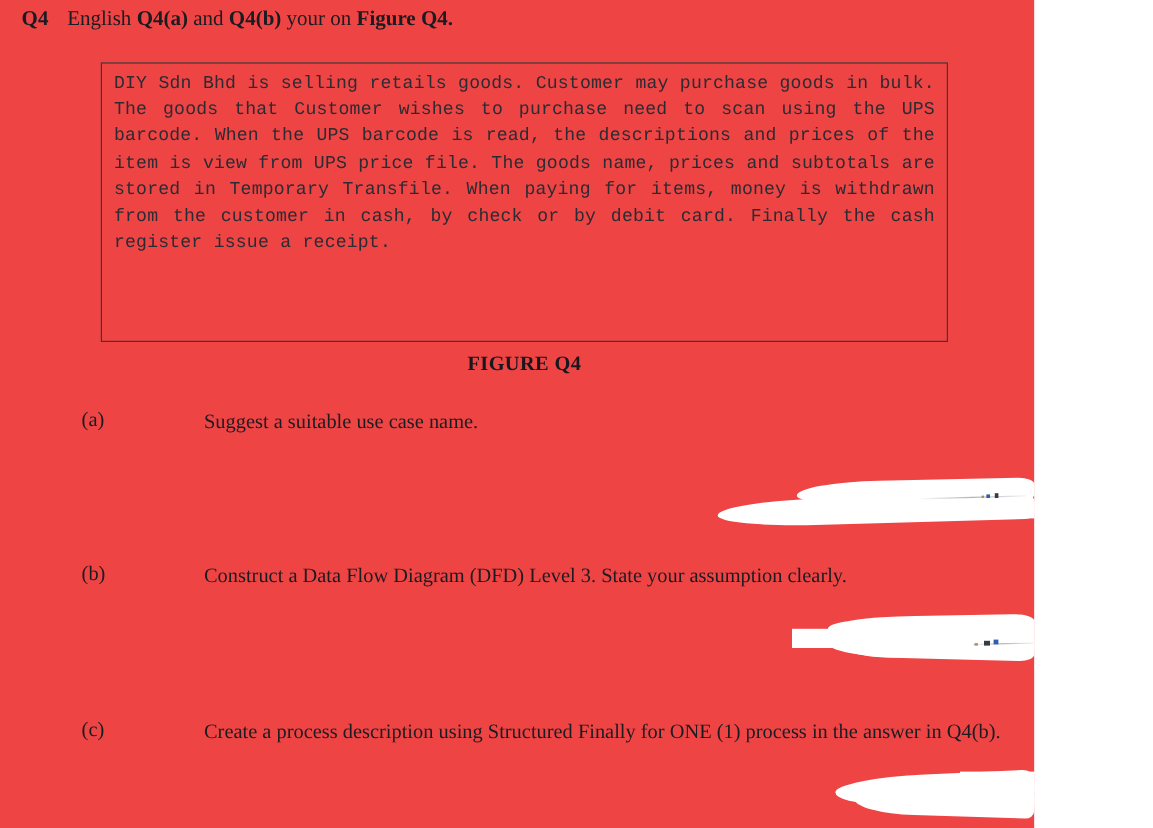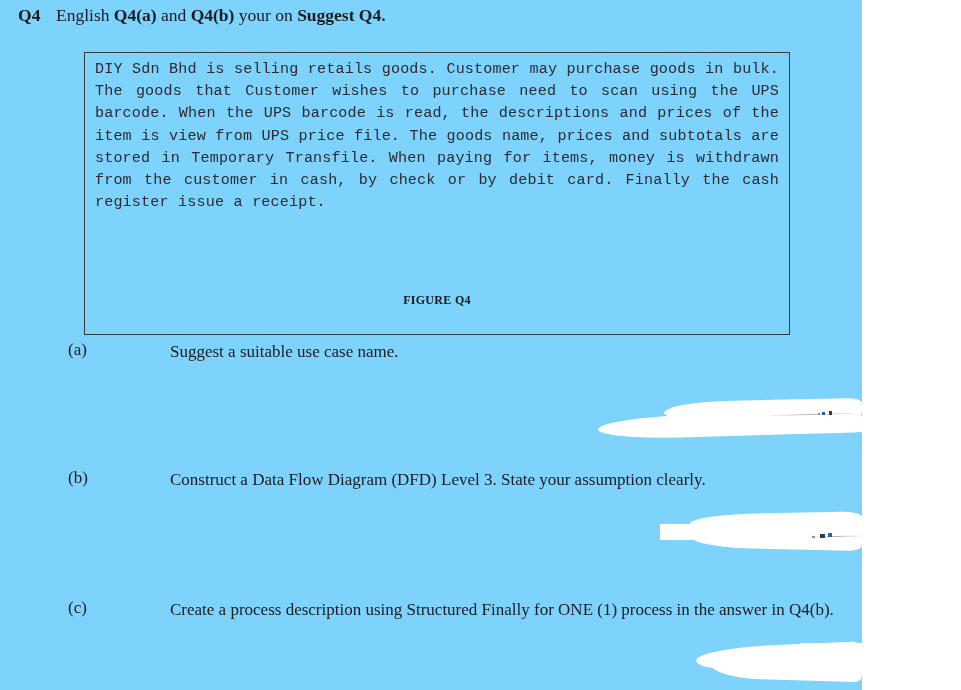--- a/index.html
+++ b/index.html
@@ -14,21 +14,21 @@
     overflow: hidden;
     font-family: "Liberation Serif", serif;
   }
   
   .page {
     position: absolute;
     left: 0;
     top: 0;
     width: 862px;
     height: 690px;
-    background: #7dd3fc;
+    background: #ef4444;
   }
   .page-right-margin {
     position: absolute;
     left: 862px;
     top: 0;
     width: 99px;
     height: 690px;
     background: #ffffff;
   }
 
@@ -58,21 +58,21 @@
     white-space: nowrap;
   }
   .q-stem b { font-weight: bold; }
 
   
   .figure-box {
     position: absolute;
     left: 84px;
     top: 52px;
     width: 706px;
-    height: 283px;
+    height: 233px;
     border: 1.6px solid #3a3a3a;
     background: transparent;
     box-sizing: border-box;
   }
   .figure-text {
     position: absolute;
     left: 10px;
     top: 5px;
     width: 684px;
     font-family: "Liberation Mono", "DejaVu Sans Mono", monospace;
@@ -84,21 +84,21 @@
     letter-spacing: 0.15px;
     word-spacing: 0.2px;
     white-space: pre-wrap;
   }
   .figure-caption {
     position: absolute;
     left: 84px;
     top: 293px;
     width: 706px;
     text-align: center;
-    font-size: 12px;
+    font-size: 17px;
     font-weight: bold;
     color: #17171d;
     letter-spacing: 0.3px;
   }
 
   
   .part {
     position: absolute;
     color: #1b1b22;
     font-size: 17px;
@@ -169,21 +169,21 @@
   .speck-dot-dark  { background: #3a3a46; }
   .speck-dot-tan   { background: #b08a5a; }
 </style>
 </head>
 <body>
 
 <div class="page">
 
   <div class="q-header">
     <span class="q-number">Q4</span>
-    <span class="q-stem"><span>English </span><b>Q4(a)</b><span> and </span><b>Q4(b)</b><span> your on </span><b>Suggest Q4.</b></span>
+    <span class="q-stem"><span>English </span><b>Q4(a)</b><span> and </span><b>Q4(b)</b><span> your on </span><b>Figure Q4.</b></span>
   </div>
 
   <div class="figure-box">
     <div class="figure-text">DIY Sdn Bhd is selling retails goods. Customer may purchase goods in bulk. The goods that Customer wishes to purchase need to scan using the UPS barcode. When the UPS barcode is read, the descriptions and prices of the item is view from UPS price file. The goods name, prices and subtotals are stored in Temporary Transfile. When paying for items, money is withdrawn from the customer in cash, by check or by debit card. Finally the cash register issue a receipt.</div>
   </div>
   <div class="figure-caption">FIGURE Q4</div>
 
   <div class="part" id="part-a">
     <span class="part-label">(a)</span>
     <span class="part-body">Suggest a suitable use case name.</span>

